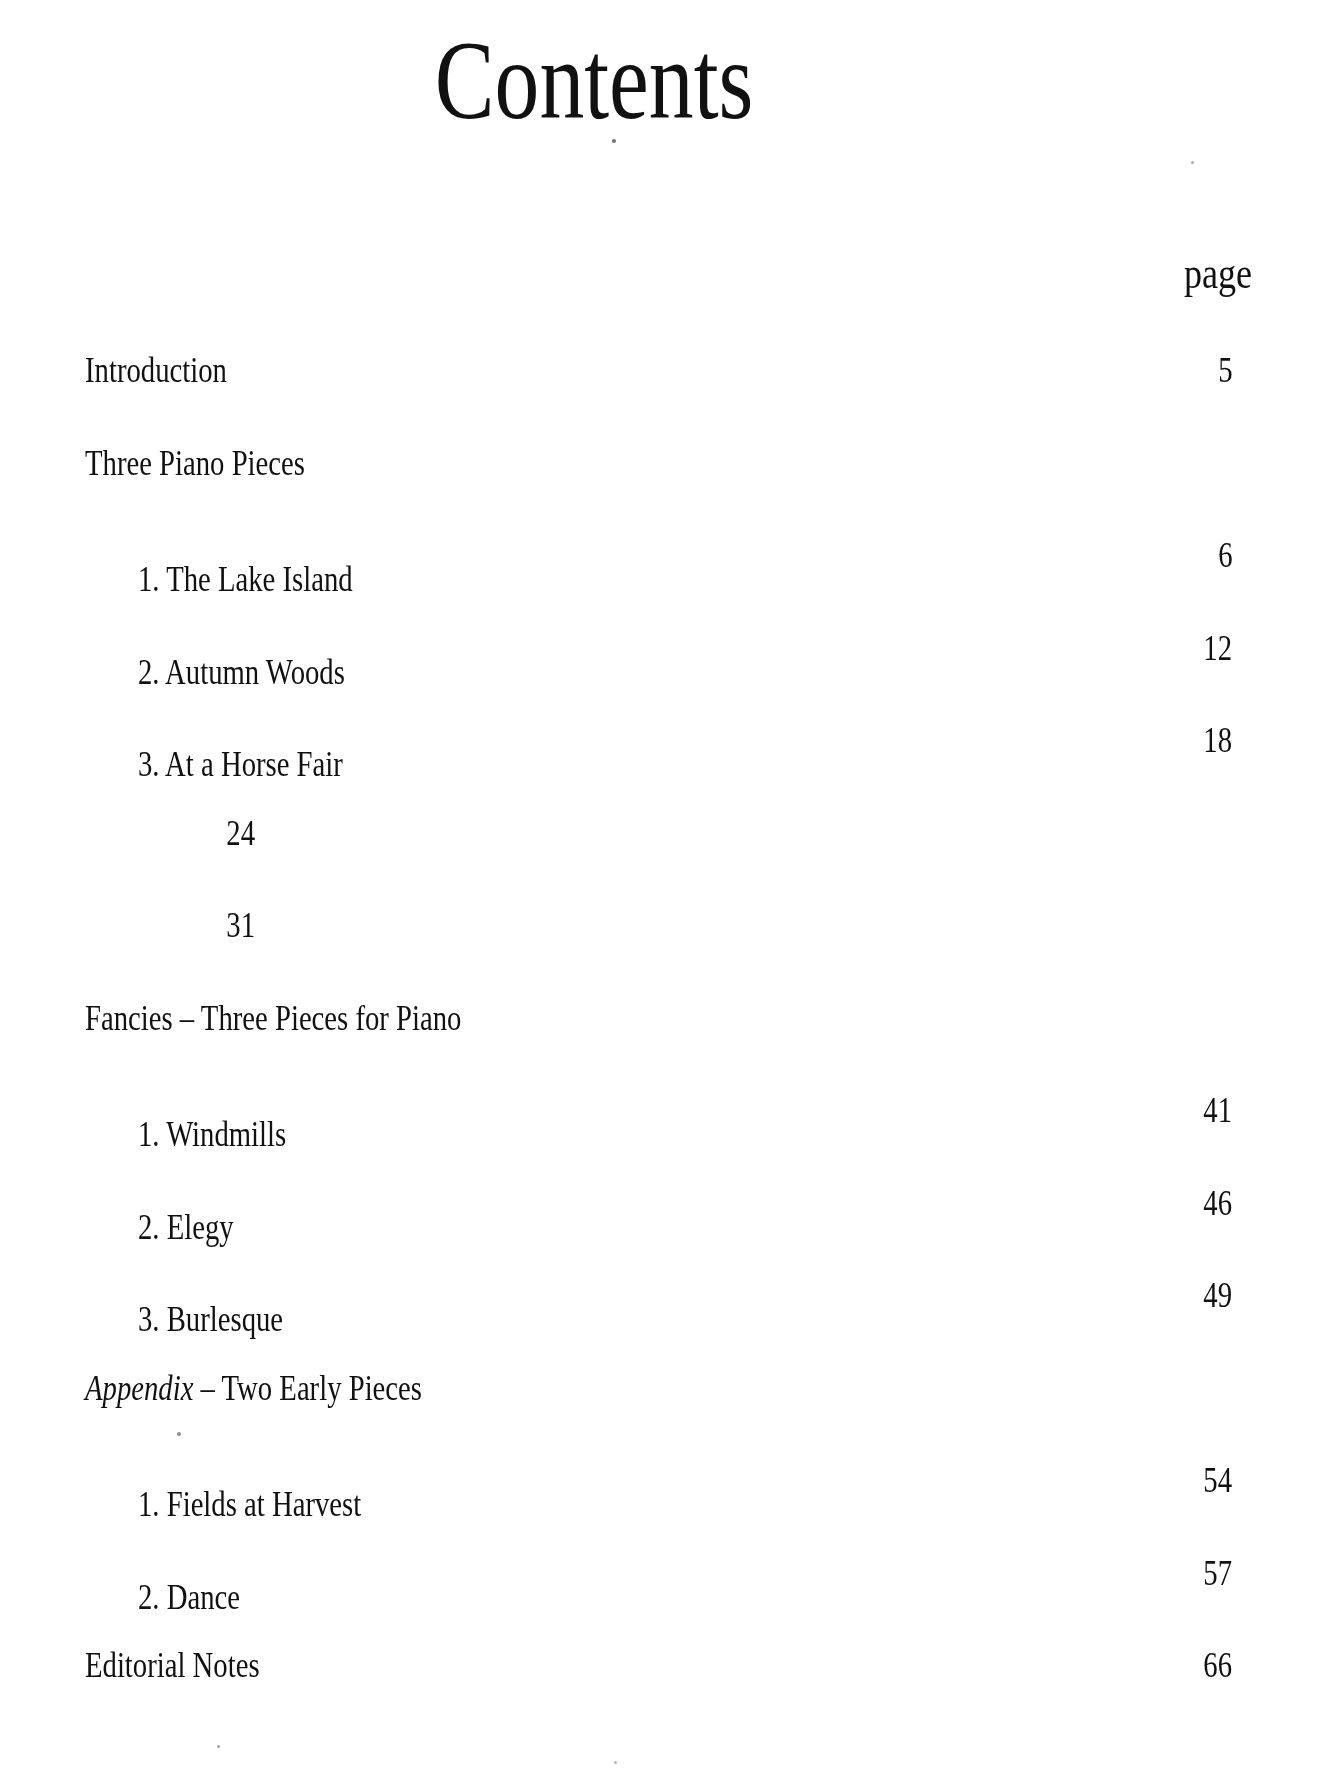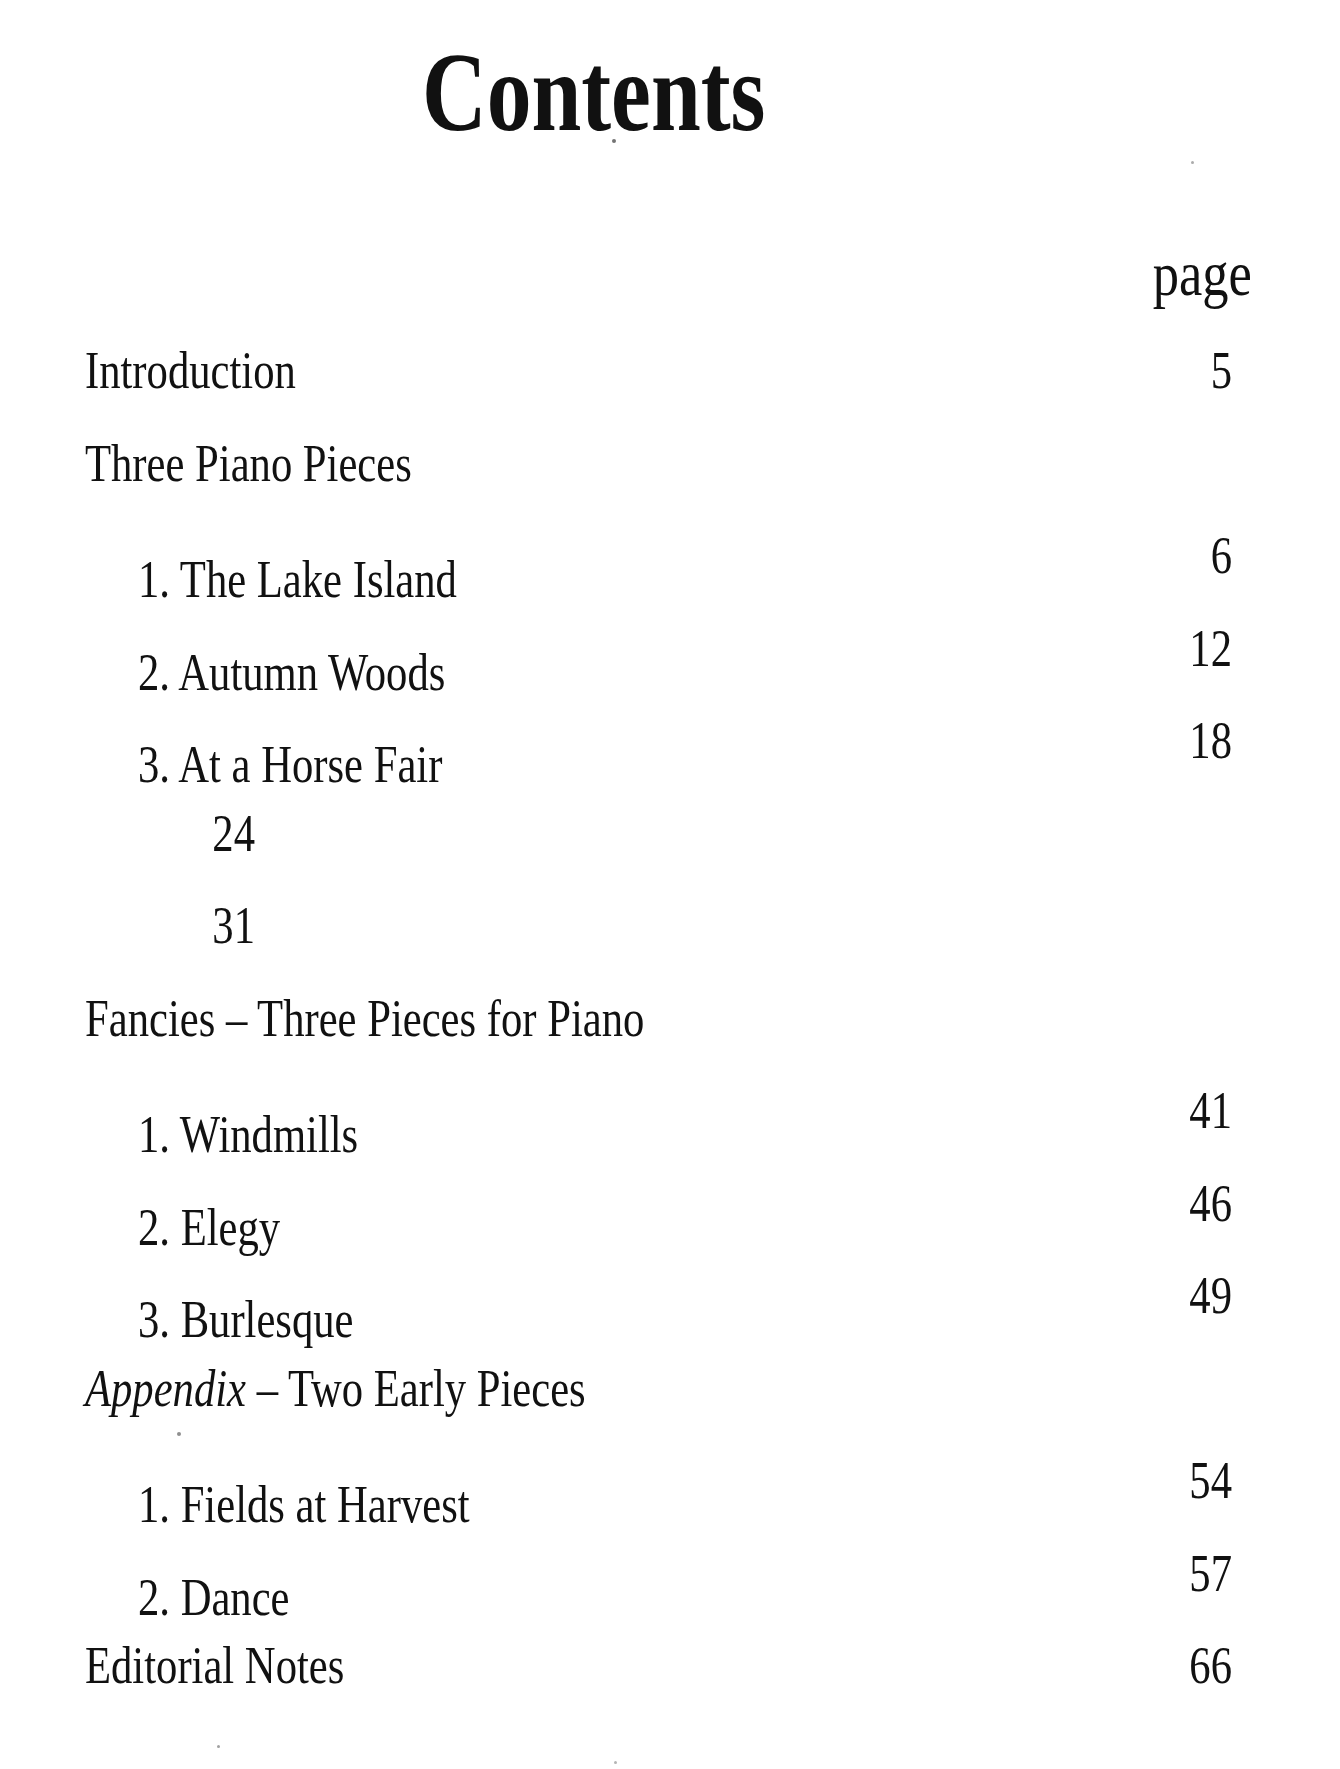--- a/index.html
+++ b/index.html
@@ -13,41 +13,41 @@
     height: 1769px;
     margin: 0 auto;
     background: #ffffff;
     overflow: hidden;
     font-family: "Liberation Serif", "DejaVu Serif", serif;
     color: #111111;
   }
   
   #doc-title {
     position: absolute;
-    top: 32px;
+    top: 20px;
     left: 0;
     width: 1188px;
     margin: 0;
     font-size: 112px;
-    font-weight: bold;
+    font-weight: normal;
     line-height: 120px;
     text-align: center;
     white-space: nowrap;
   }
   .squish-c {
     display: inline-block;
     transform: scaleX(0.80);
     transform-origin: 50% 50%;
   }
   
   #page-col-header {
     position: absolute;
     top: 243px;
     right: 88px;
-    font-size: 64px;
+    font-size: 44px;
     line-height: 62px;
     text-align: right;
   }
   .squish-r {
     display: inline-block;
     transform: scaleX(0.82);
     transform-origin: 100% 50%;
   }
   .squish-l {
     display: inline-block;
@@ -60,21 +60,21 @@
     position: absolute;
     top: 340px;
     left: 85px;
     right: 108px;
   }
   .toc-row {
     display: flex;
     justify-content: space-between;
     align-items: flex-start;
     height: 92.5px;
-    font-size: 52px;
+    font-size: 35px;
     line-height: 62px;
   }
   .toc-label {
     flex: 1 1 auto;
     min-width: 0;
   }
   .toc-row.level-1 .toc-label {
     padding-left: 53px;
     margin-top: 24px;
   }

